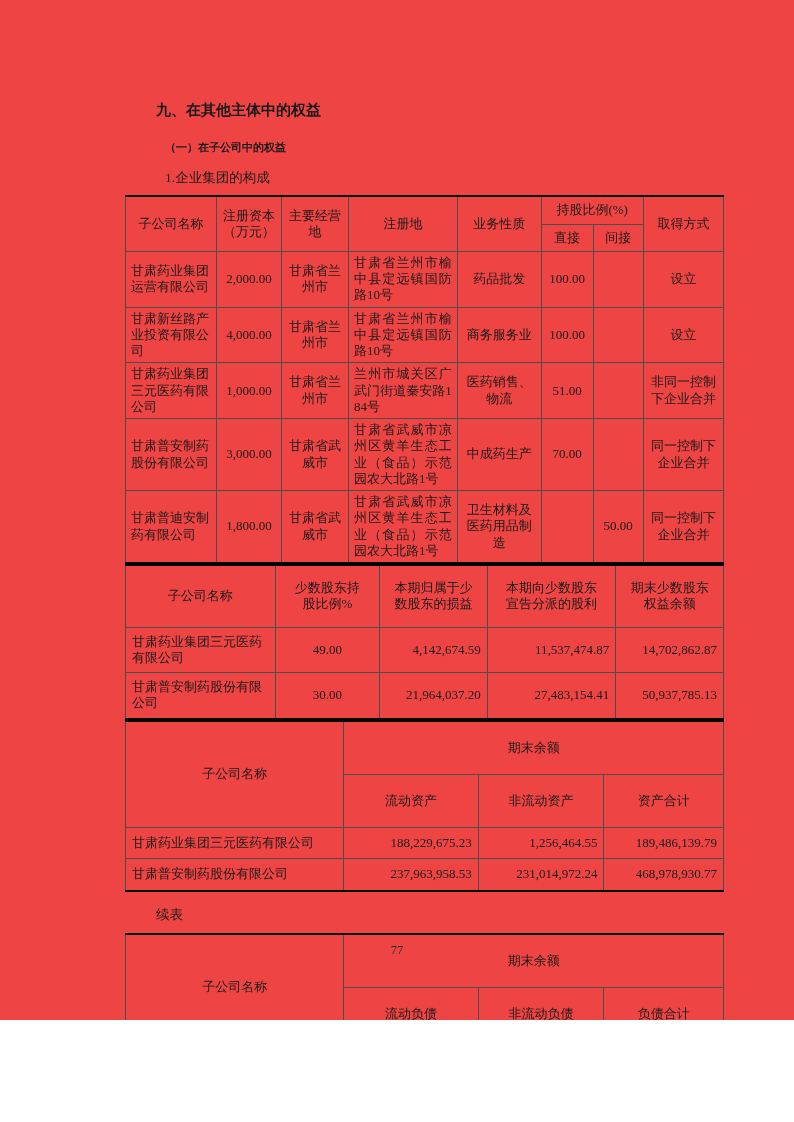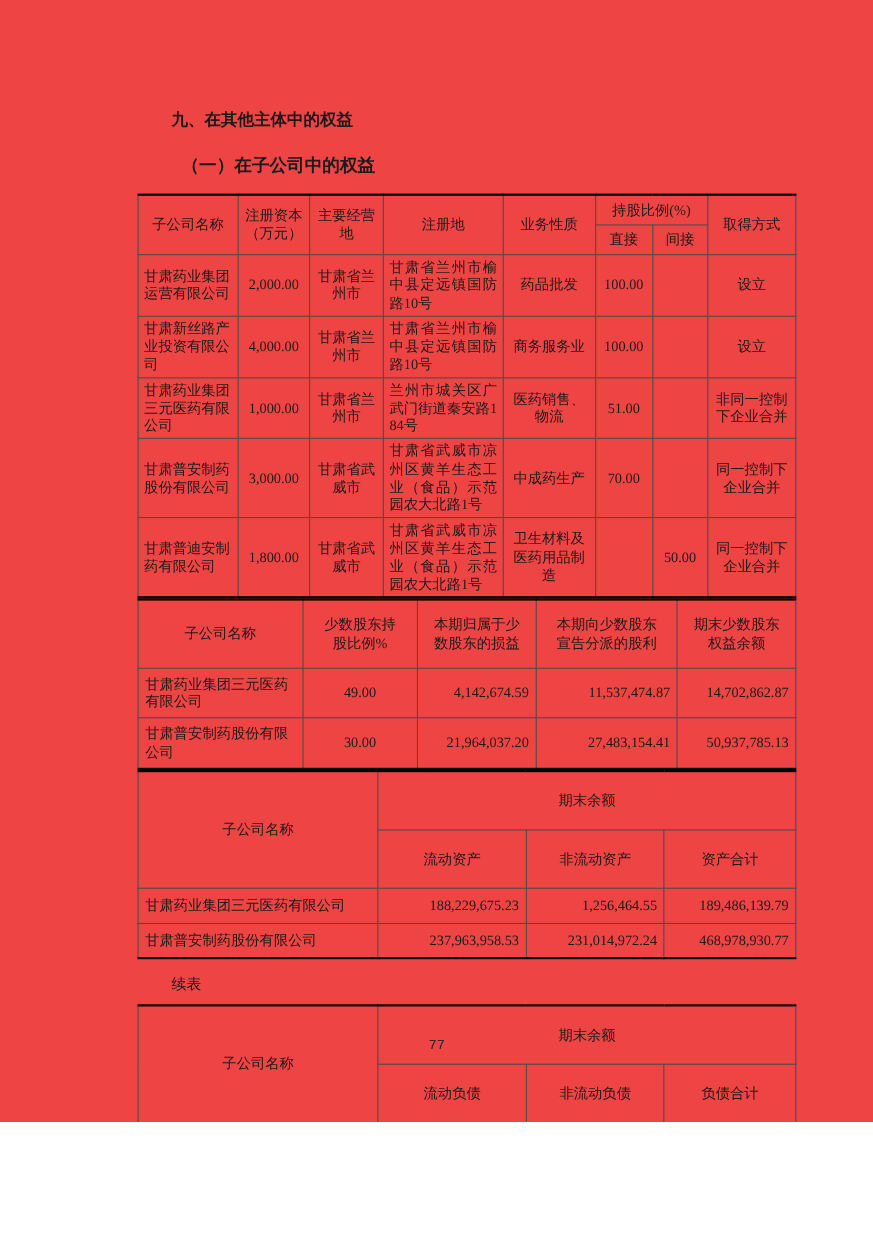--- a/index.html
+++ b/index.html
@@ -8,21 +8,21 @@
     width:794px; height:1020px;
     background:#ef4444;
     overflow:hidden;
     font-family:"Liberation Serif","DejaVu Serif",serif;
     color:#1a1a1a;
     box-sizing:border-box;
   }
   .content { padding:99px 70px 0 125px; }
 
   .h1 { font-size:15px; font-weight:bold; margin:0 0 17px 0; text-indent:31px; line-height:1.5; }
-  .h2 { font-size:16px; font-weight:bold; margin:0 0 13px 0; text-indent:40px; line-height:1.5; }
+  .h2 { font-size:11px; font-weight:bold; margin:0 0 13px 0; text-indent:40px; line-height:1.5; }
   .sec { font-size:13.5px; margin:0 0 9px 0; text-indent:40px; line-height:1.5; }
   .sec.tight { margin-bottom:7px; }
   .continued { font-size:13.5px; margin:14px 0 9px 0; text-indent:31px; }
 
   table.tbl {
     width:100%;
     border-collapse:collapse;
     table-layout:fixed;
     font-size:13px;
     line-height:1.25;
@@ -64,31 +64,32 @@
   .mt14 { margin-top:14px; }
   .mt16 { margin-top:16px; }
 
   .pageno {
     position:absolute;
     left:0; right:0;
     bottom:62px;
     text-align:center;
     font-size:12.5px;
     color:#2a2a2a;
-    font-family:Liberation Mono, monospace;
+    font-family:Liberation Serif, serif;
   }
 </style>
 </head>
 <body>
 
 <div class="page">
   <div class="content">
 
     <p class="h1">九、在其他主体中的权益</p>
     <p class="h2">（一）在子公司中的权益</p>
+    <p class="sec tight">1.企业集团的构成</p>
 
     <table class="tbl t1">
       <colgroup>
         <col style="width:15.2%">
           <col style="width:10.9%">
           <col style="width:11.2%">
           <col style="width:18.2%">
         <col style="width:14.0%">
           <col style="width:8.7%">
           <col style="width:8.4%">

